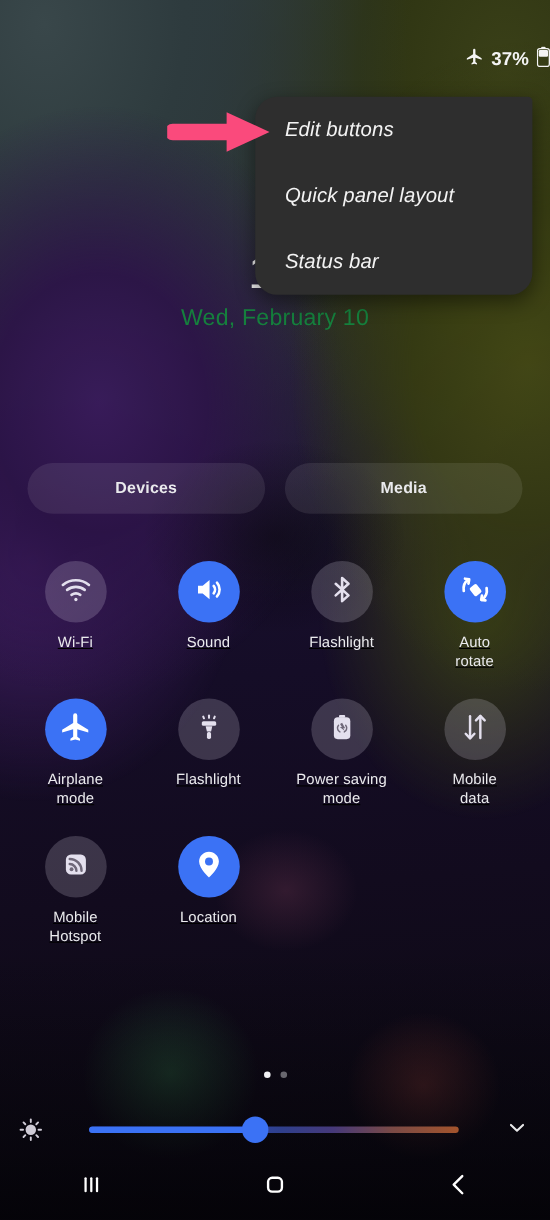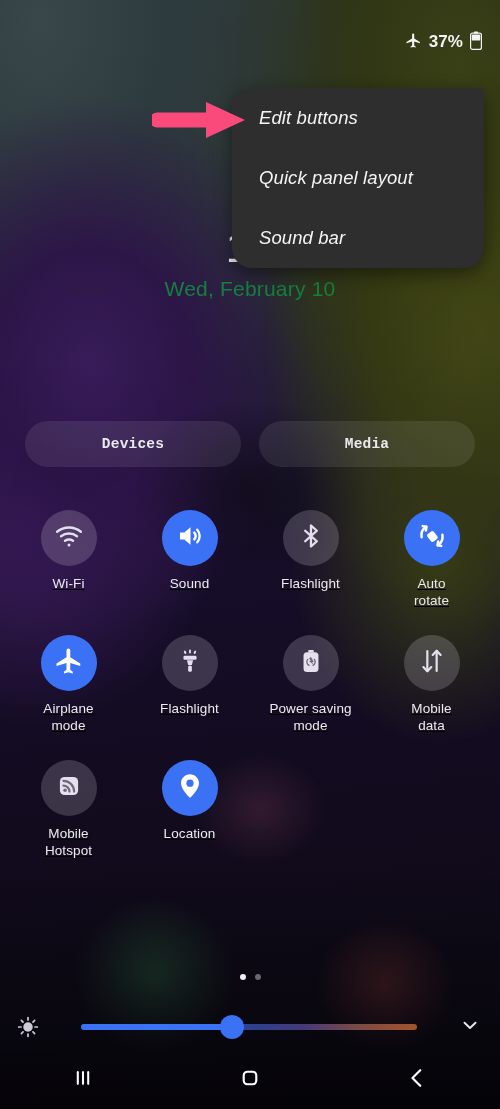--- a/index.html
+++ b/index.html
@@ -42,23 +42,23 @@
       radial-gradient(14% 6% at 77% 89%, rgba(120,52,48,.5) 0%, rgba(120,52,48,0) 100%),
       radial-gradient(13% 5% at 52% 73%, rgba(110,55,80,.35) 0%, rgba(110,55,80,0) 100%),
       radial-gradient(24% 8% at 50% 44%, rgba(8,6,12,.55) 0%, rgba(8,6,12,0) 100%);
   }
   #bg-vignette {
     background:
       linear-gradient(to bottom, rgba(0,0,0,0) 78%, rgba(4,3,8,.55) 94%, rgba(3,2,6,.8) 100%);
   }
   
   #statusbar {
-    position: absolute; top: 4px; left: 0; right: 0; height: 76px;
+    position: absolute; top: 16px; left: 0; right: 0; height: 76px;
     display: flex; align-items: center; justify-content: flex-end;
-    padding-right: 18px; gap: 7px;
+    gap: 7px;
     color: #fff;
   }
   #statusbar .sb-text {
     font-size: 17px; font-weight: 600; letter-spacing: .1px;
     color: #f4f4f4;
   }
   .sb-icon { display: block; }
   
   #popup-menu {
     position: absolute;
@@ -99,21 +99,21 @@
     line-height: 52px; color: #f2f2f2;
   }
   #clock-date {
     margin-top: 3px;
     font-size: 21px; font-weight: 400; letter-spacing: .2px;
     color: #15803d;
   }
   
   #pill-row {
     position: absolute; top: 421px; left: 25px; right: 25px;
-    display: flex; gap: 18px; z-index: 12; font-family: Liberation Mono, monospace;
+    display: flex; gap: 18px; z-index: 12;
   }
   .pill {
     flex: 1; height: 46px; border-radius: 23px;
     background: rgba(255,255,255,.085);
     display: flex; align-items: center; justify-content: center;
     color: #e9e9ec; font-size: 14.5px; font-weight: 700; letter-spacing: .2px;
     cursor: pointer;
   }
   
   #toggle-grid {
@@ -224,21 +224,21 @@
   </div>
 
   <div id="clock-area">
     <div id="clock-time">13</div>
     <div id="clock-date">Wed, February 10</div>
   </div>
 
   <div id="popup-menu">
     <div class="menu-item">Edit buttons</div>
     <div class="menu-item">Quick panel layout</div>
-    <div class="menu-item">Sound bar</div>
+    <div class="menu-item">Status bar</div>
   </div>
 
   <div id="annotation-arrow">
     <svg width="96" height="40" viewBox="0 0 96 40">
       <path d="M5 20 L60 20" stroke="#fa4a7c" stroke-width="15" stroke-linecap="round" fill="none"></path>
       <path d="M54 2 L93 20 L54 38 Z" fill="#fa4a7c"></path>
     </svg>
   </div>
 
   <div id="pill-row">

